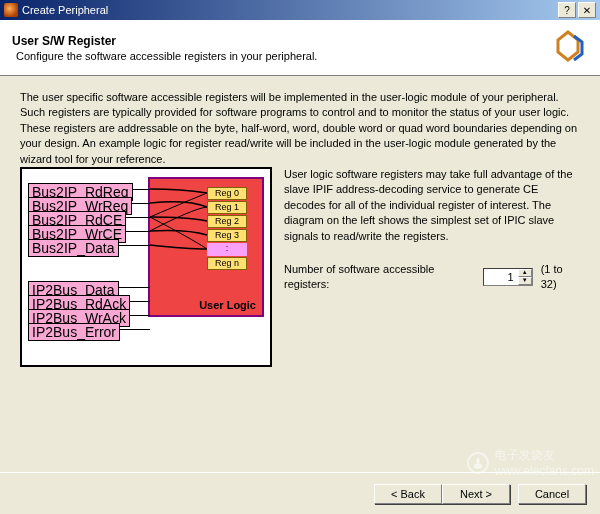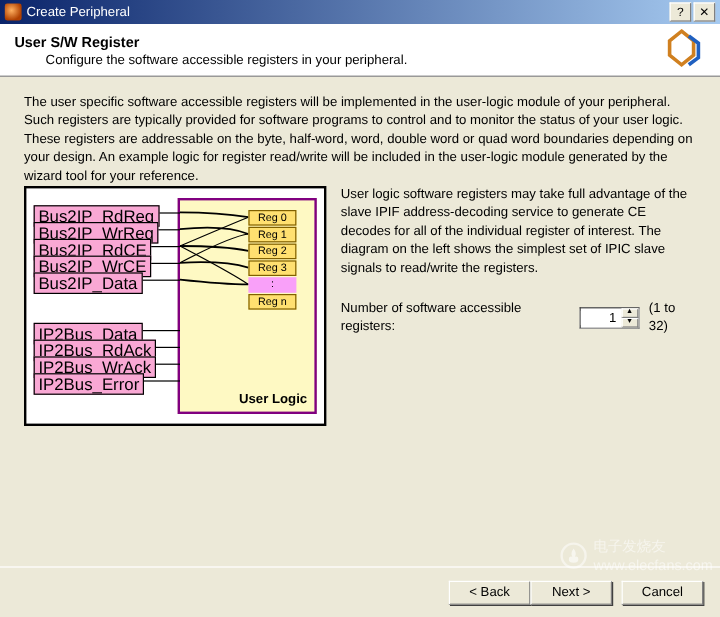--- a/index.html
+++ b/index.html
@@ -39,29 +39,29 @@
       align-items: center;
       justify-content: center;
       color: #000;
     }
     .header-strip {
       background: #fff;
       border-bottom: 1px solid #808080;
       padding: 8px 12px;
       display: flex;
       align-items: center;
-      height: 44px;
+      height: 56px;
     }
     .header-text { flex: 1; }
     .header-title {
       font-weight: bold;
       font-size: 12px;
     }
     .header-sub {
-      margin-left: 26px;
+      margin-left: 4px;
       margin-top: 2px;
     }
     .header-icon {
       width: 40px; height: 40px;
     }
     .body-area {
       padding: 14px 20px 8px 20px;
       color: #000;
       height: 398px;
     }
@@ -76,22 +76,22 @@
       width: 252px;
       height: 200px;
       background: #fff;
       border: 2px solid #000;
       position: relative;
       flex-shrink: 0;
     }
     .logic-box {
       position: absolute;
       left: 126px; top: 8px;
-      width: 116px; height: 180px;
-      background: #fef9c3;
+      width: 116px; height: 140px;
+      background: #ef4444;
       border: 2px solid #800080;
     }
     .logic-label {
       position: absolute;
       right: 6px; bottom: 4px;
       font-weight: bold;
       color: #000;
       font-size: 11px;
     }
     .sig {

